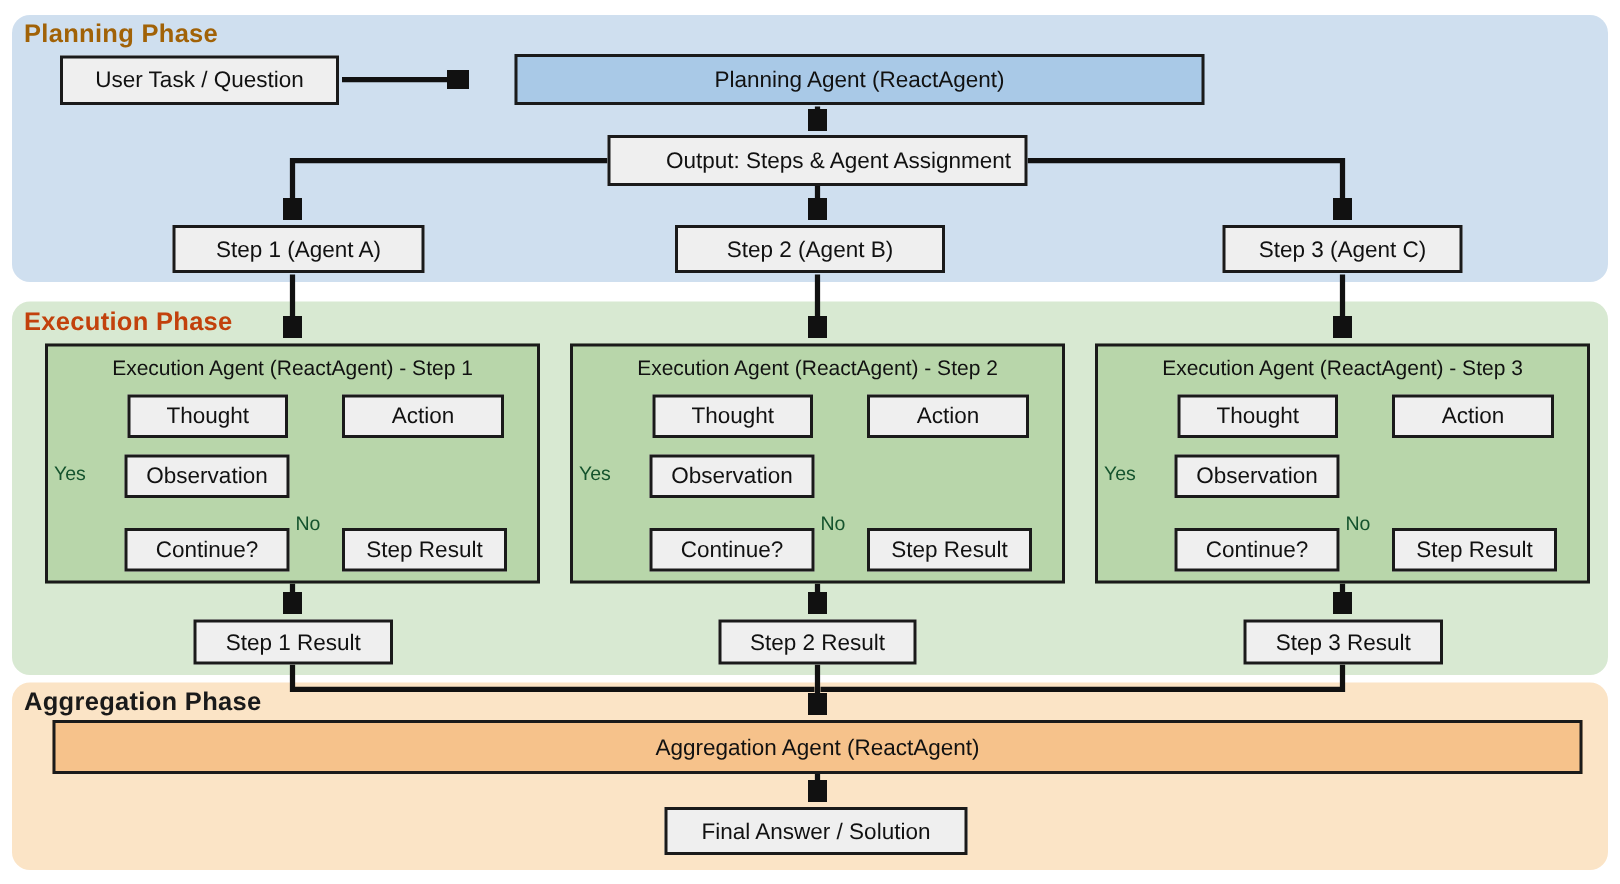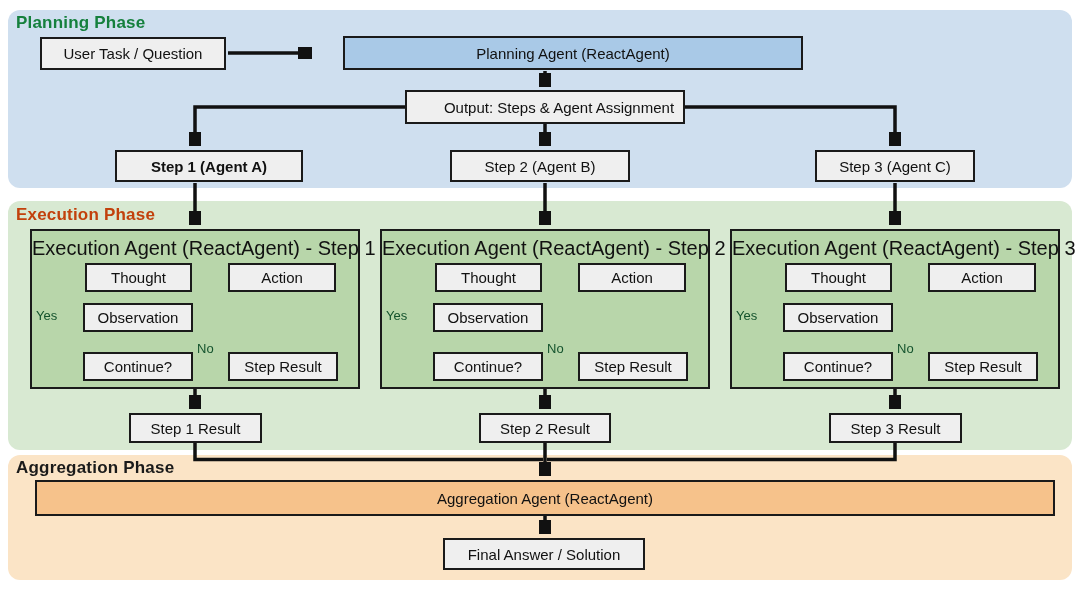--- a/index.html
+++ b/index.html
@@ -21,21 +21,21 @@
   #aggregation-phase{ left: 8px; top: 455px; width: 1064px; height: 125px; background: #fbe4c6; }
 
   .phase-title {
     position: absolute;
     left: 8px; top: 3px;
     font-size: 17px;
     font-weight: bold;
     letter-spacing: 0.2px;
     z-index: 2;
   }
-  #planning-phase .phase-title    { color: #15803d; }
+  #planning-phase .phase-title    { color: #a16207; }
   #execution-phase .phase-title   { color: #c2410c; top: 4px; }
   #aggregation-phase .phase-title { color: #1a1a1a; }
 
   svg#connectors {
     position: absolute;
     left: 0; top: 0;
     z-index: 1;
     pointer-events: none;
   }
   svg#connectors path {
@@ -57,21 +57,21 @@
     white-space: nowrap;
     z-index: 2;
   }
   .node.blue   { background: #a9c9e7; margin-left: 28px; }
   .node.orange { background: #f6c28b; }
 
   
   #user-task       { left: 40px;  top: 37px;  width: 186px; height: 33px; }
   #planning-agent  { left: 315px; top: 36px;  width: 460px; height: 34px; }
   #output-node     { left: 405px; top: 90px;  width: 280px; height: 34px; padding-left: 28px; }
-  #step-1          { left: 115px; top: 150px; width: 188px; height: 32px; font-weight: bold; }
+  #step-1          { left: 115px; top: 150px; width: 168px; height: 32px; }
   #step-2          { left: 450px; top: 150px; width: 180px; height: 32px; }
   #step-3          { left: 815px; top: 150px; width: 160px; height: 32px; }
 
   
   .exec-agent {
     position: absolute;
     top: 229px;
     width: 330px;
     height: 160px;
     background: #b8d6aa;
@@ -81,21 +81,21 @@
   }
   #exec-agent-1 { left: 30px; }
   #exec-agent-2 { left: 380px; }
   #exec-agent-3 { left: 730px; }
 
   .exec-title {
     position: absolute;
     left: 0; top: 6px;
     width: 100%;
     text-align: center;
-    font-size: 20px;
+    font-size: 14px;
     color: #111111;
     white-space: nowrap;
   }
   
   .exec-agent .node { z-index: 3; }
   .n-thought     { left: 53px;  top: 32px;  width: 107px; height: 29px; }
   .n-action      { left: 196px; top: 32px;  width: 108px; height: 29px; }
   .n-observation { left: 51px;  top: 72px;  width: 110px; height: 29px; }
   .n-continue    { left: 51px;  top: 121px; width: 110px; height: 29px; }
   .n-stepresult  { left: 196px; top: 121px; width: 110px; height: 29px; }

